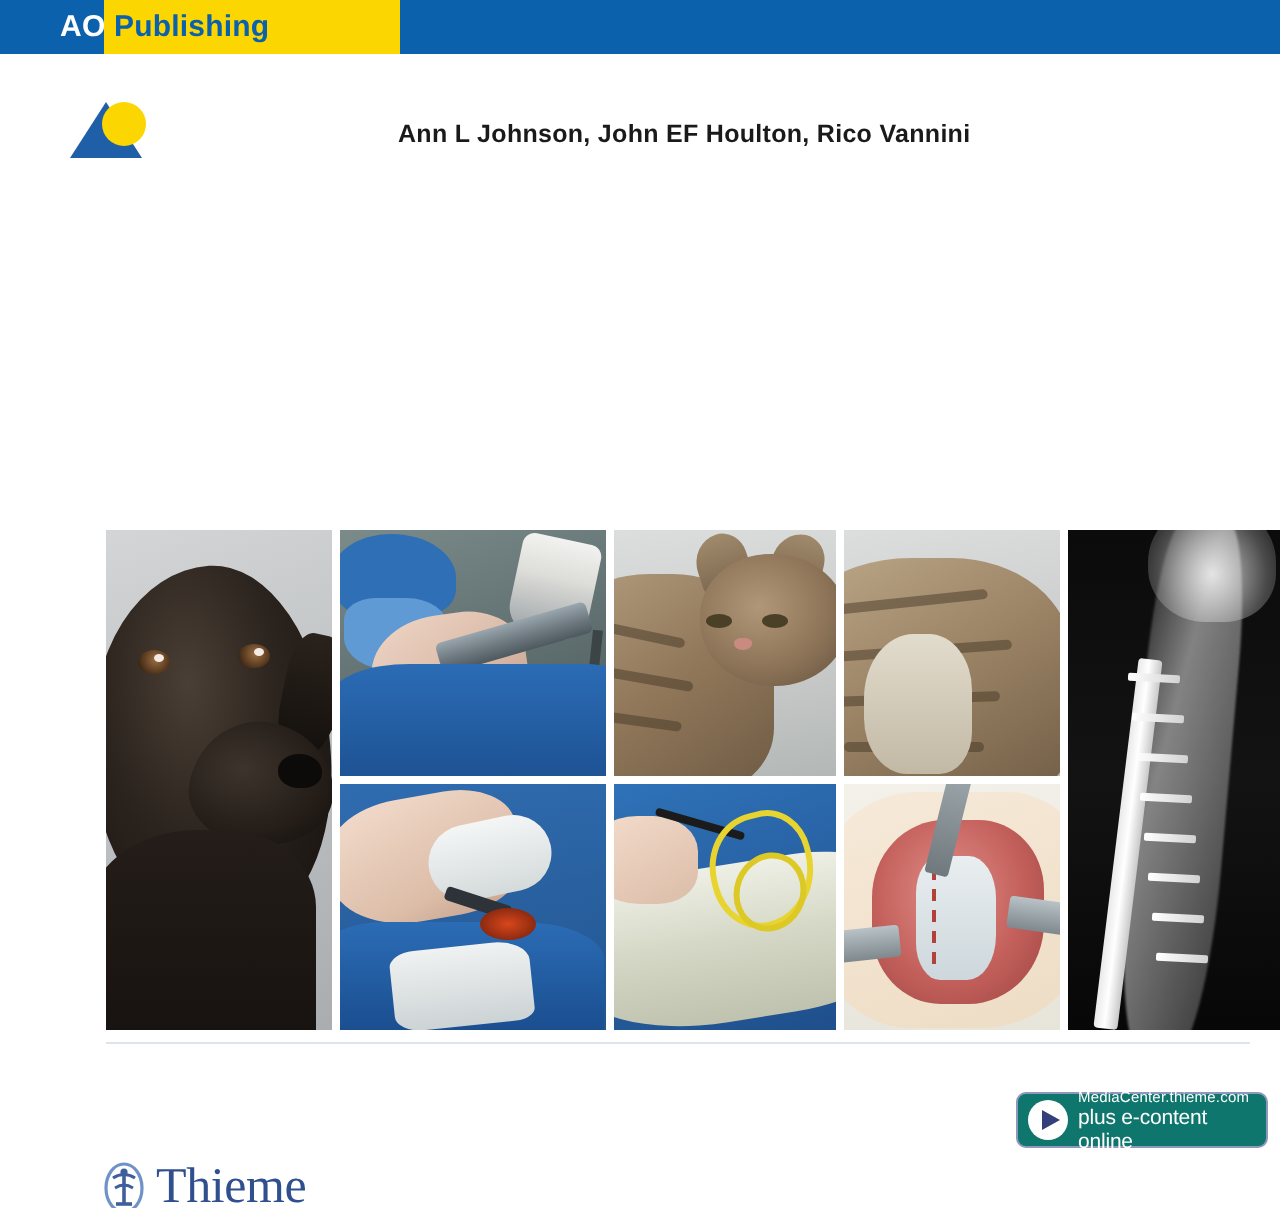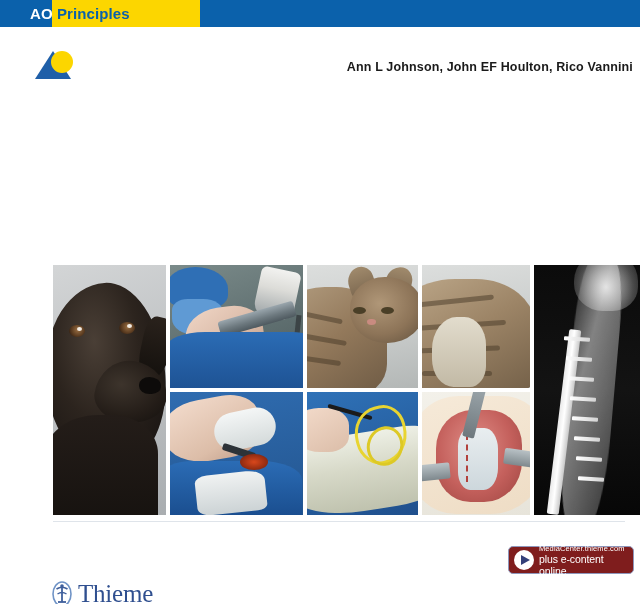--- a/index.html
+++ b/index.html
@@ -53,27 +53,26 @@
   
   .ao-logo {
     position: absolute;
     left: 31px; top: 47px;
     width: 48px; height: 34px;
   }
 
   
   .authors {
     position: absolute;
-    left: 213px; top: 60px;
+    left: 199px; top: 60px;
     width: 420px;
     font-size: 12.5px;
     font-weight: bold;
     color: #1a1a1a;
     letter-spacing: .15px;
-    text-align: right;
   }
 
   
   .title {
     position: absolute;
     left: 199px; top: 136px;
     width: 430px;
     font-size: 30px;
     font-weight: bold;
     color: #1f6cb0;
@@ -371,21 +370,21 @@
     color: #2f4f8f;
     letter-spacing: -.2px;
     line-height: 26px;
   }
 
   
   .media-badge {
     position: absolute;
     left: 508px; top: 546px;
     width: 126px; height: 28px;
-    background: #7f1d1d;
+    background: #0f766e;
     border: 1px solid #8e97bc;
     border-radius: 5px;
     display: flex;
     align-items: center;
     padding-left: 5px;
     box-sizing: border-box;
   }
   .play-icon {
     width: 20px; height: 20px; flex: 0 0 20px;
     border-radius: 50%;
@@ -405,21 +404,21 @@
   .media-line2 { font-size: 10.5px; font-weight: normal; line-height: 12px; letter-spacing: -.1px; }
 </style>
 </head>
 <body>
 
 <div class="cover">
 
   <div class="pub-bar">
     <div class="pub-yellow"></div>
     <div class="pub-ao">AO</div>
-    <div class="pub-publishing">Principles</div>
+    <div class="pub-publishing">Publishing</div>
   </div>
 
   <div class="ao-logo">
     <svg width="48" height="34" viewBox="0 0 48 34">
       <polygon points="4,32 22,4 40,32" fill="#1f5fa8"></polygon>
       <circle cx="31" cy="15" r="11" fill="#fcd600"></circle>
     </svg>
   </div>
 
   <div class="authors">Ann L Johnson, John EF Houlton, Rico Vannini</div>

